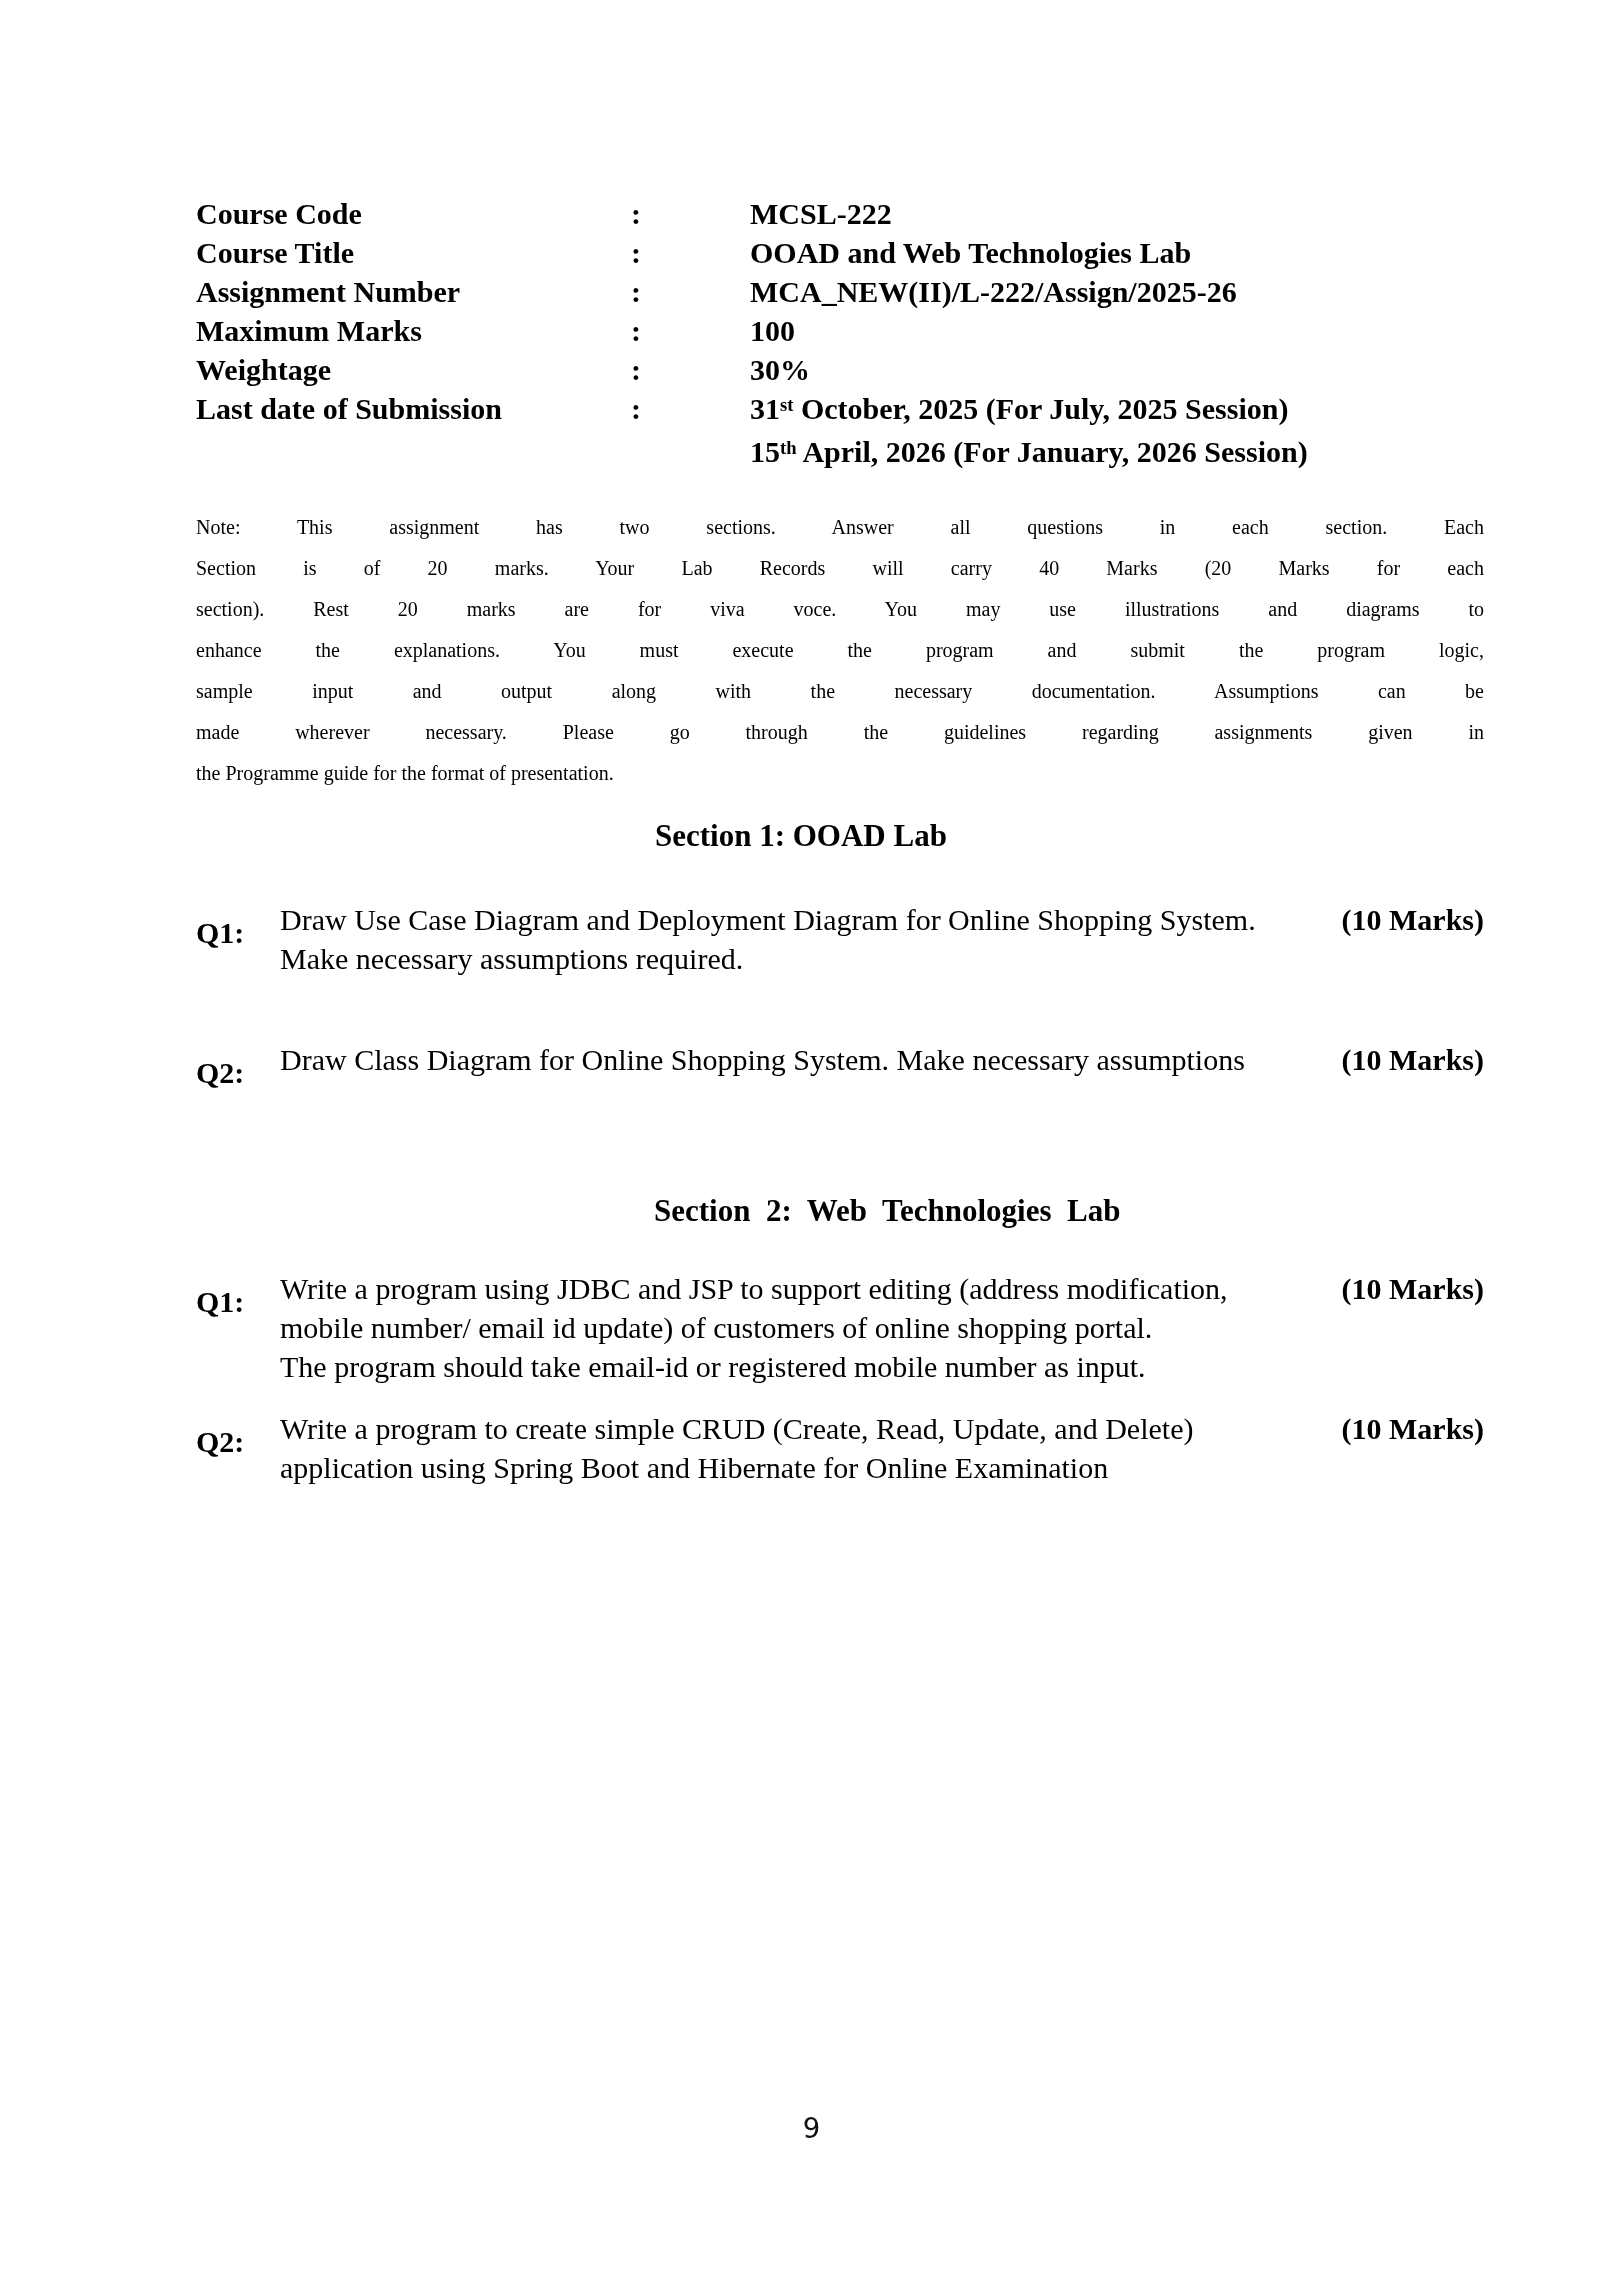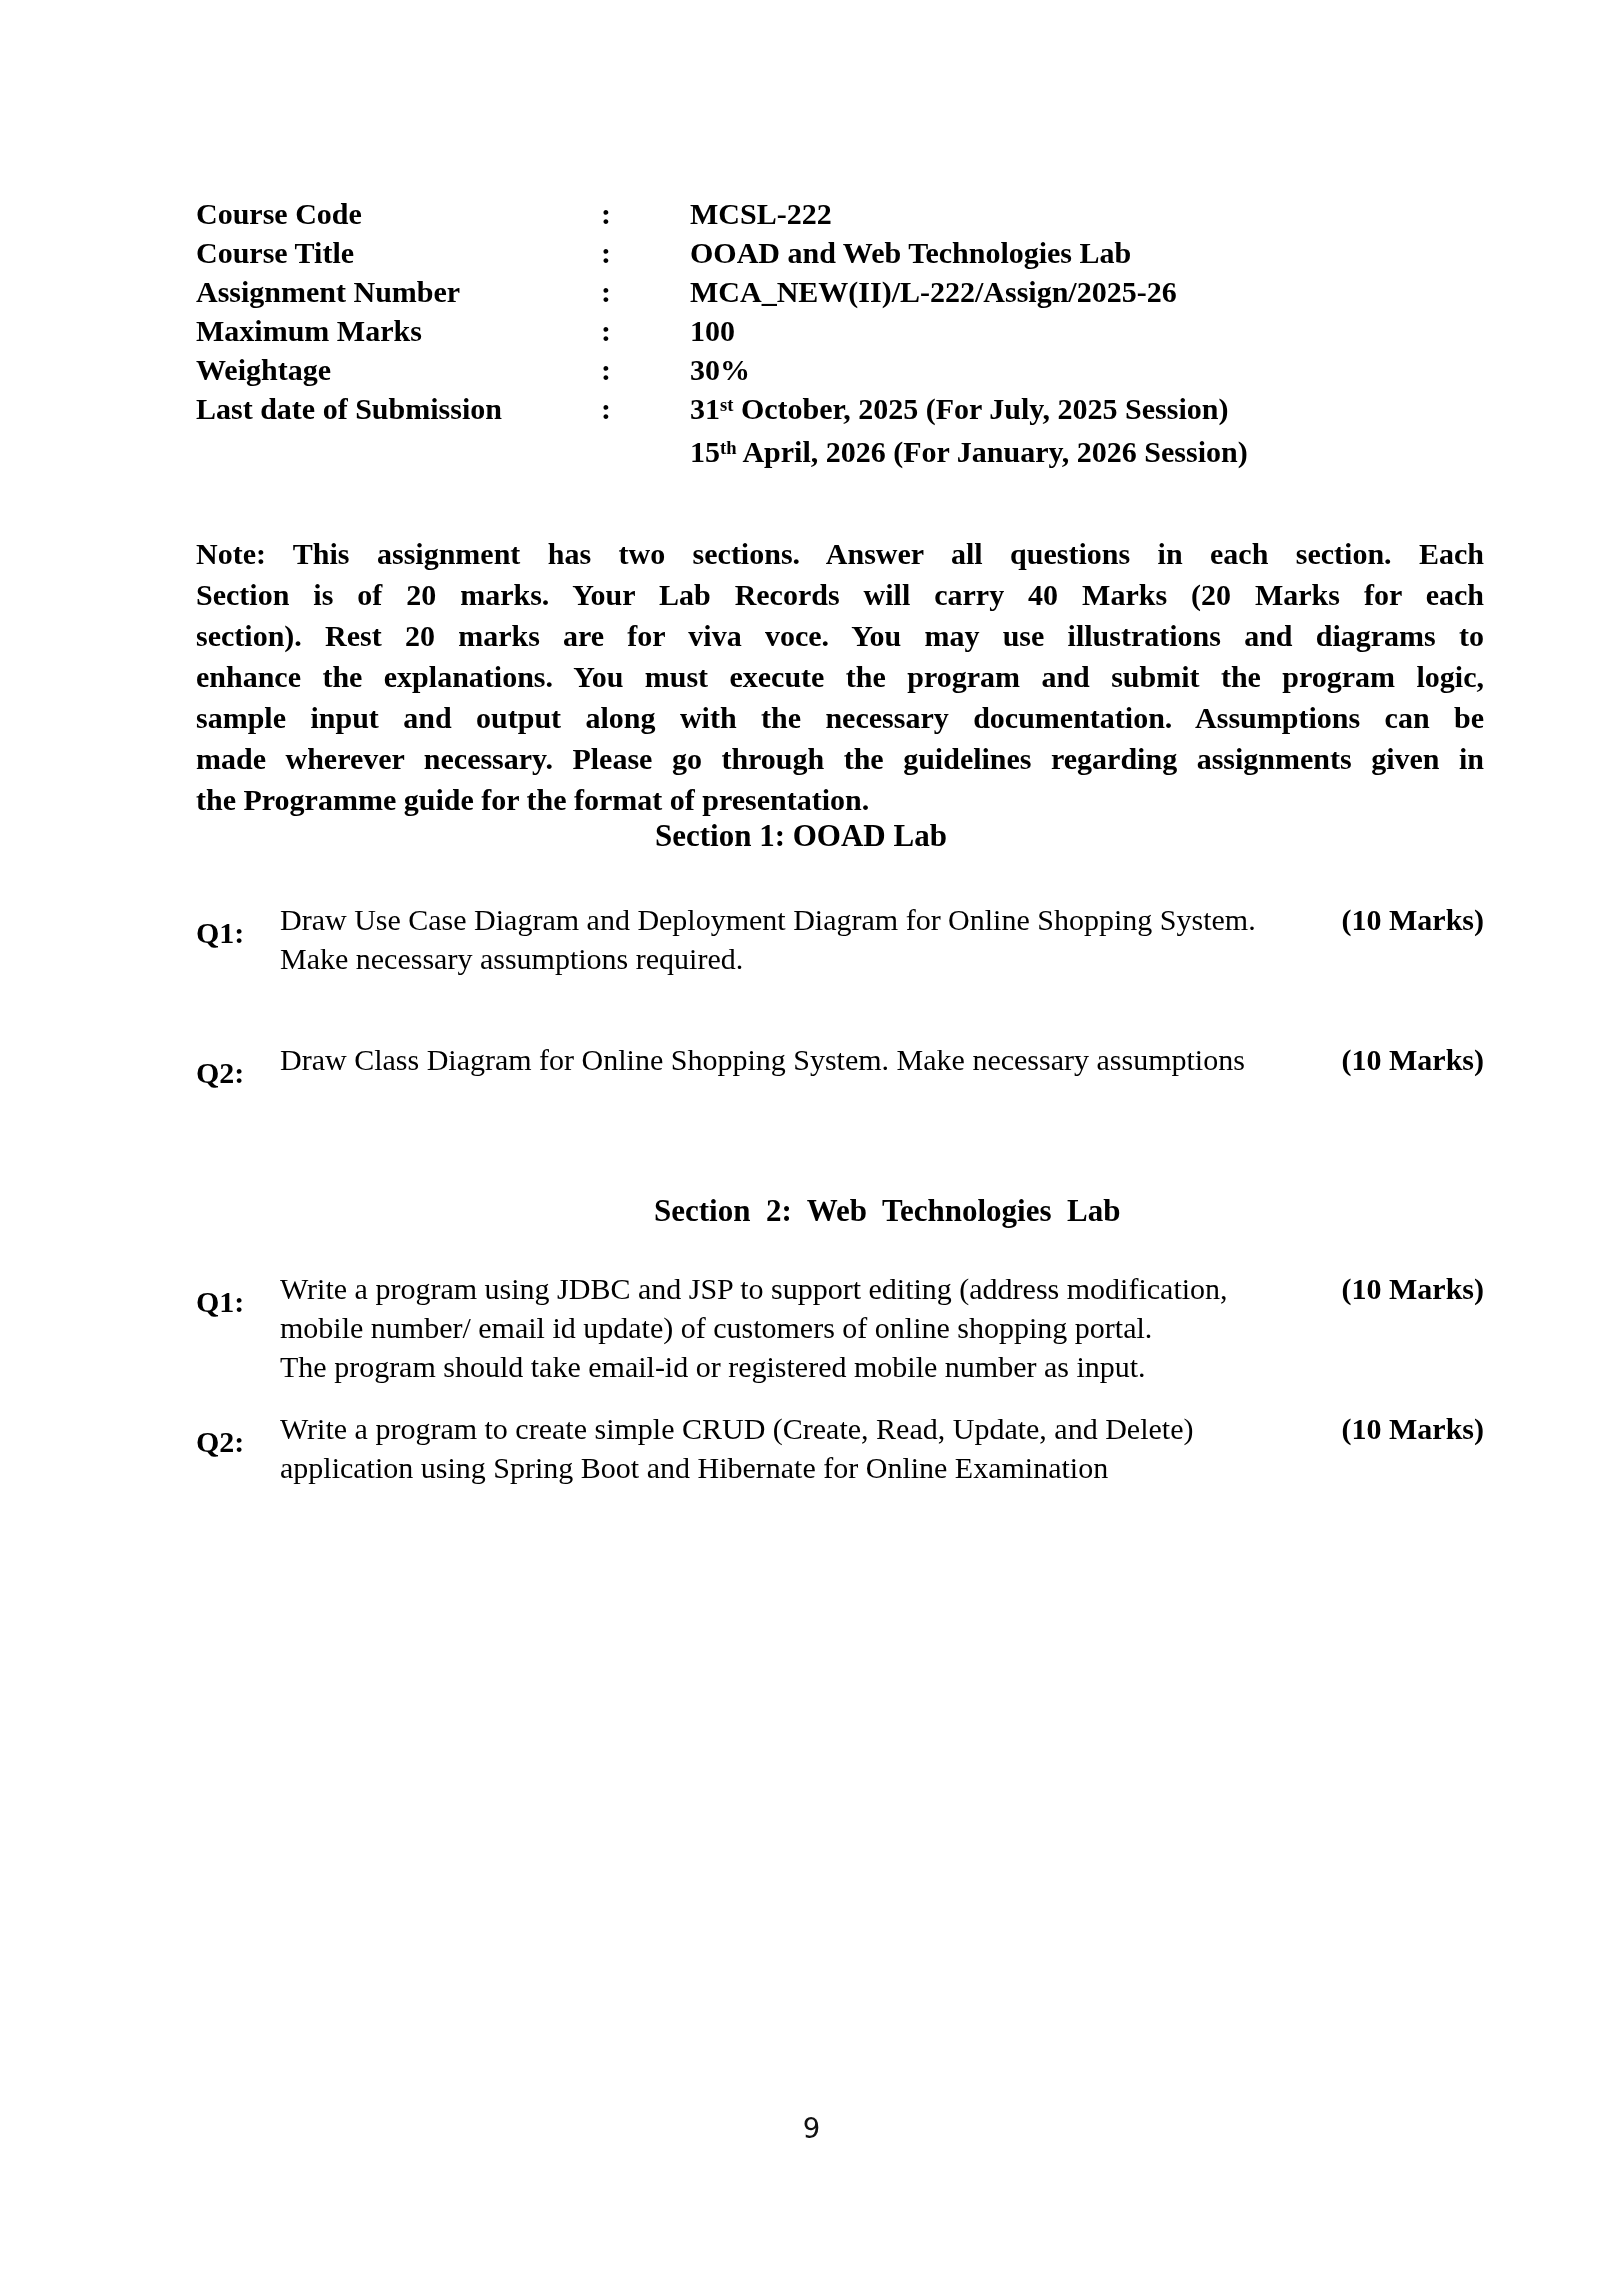--- a/index.html
+++ b/index.html
@@ -20,39 +20,39 @@
   
   #header-block {
     position: absolute;
     left: 196px;
     top: 194px;
     width: 1288px;
     font-weight: bold;
     font-size: 30px;
     line-height: 39px;
   }
-  .hrow { display: flex; align-items: flex-start; }
+  .hrow { display: flex; align-items: flex-start; gap: 30px; }
   .hlabel { width: 405px; flex: 0 0 405px; }
   .hcolon { width: 89px; flex: 0 0 89px; }
   .hvalue { flex: 1 1 auto; }
   .sup {
     font-size: 0.62em;
     position: relative;
     top: -0.42em;
     text-align: right;
   }
 
   
   #note-block {
     position: absolute;
     left: 196px;
-    top: 533px;
+    top: 507px;
     width: 1288px;
-    font-weight: bold;
-    font-size: 30px;
+    font-weight: normal;
+    font-size: 20px;
     line-height: 41px;
   }
   .jline  { text-align: justify; text-align-last: justify; }
   .jlast  { text-align: left; }
 
   
   .section-heading {
     position: absolute;
     font-weight: bold;
     font-size: 31px;

